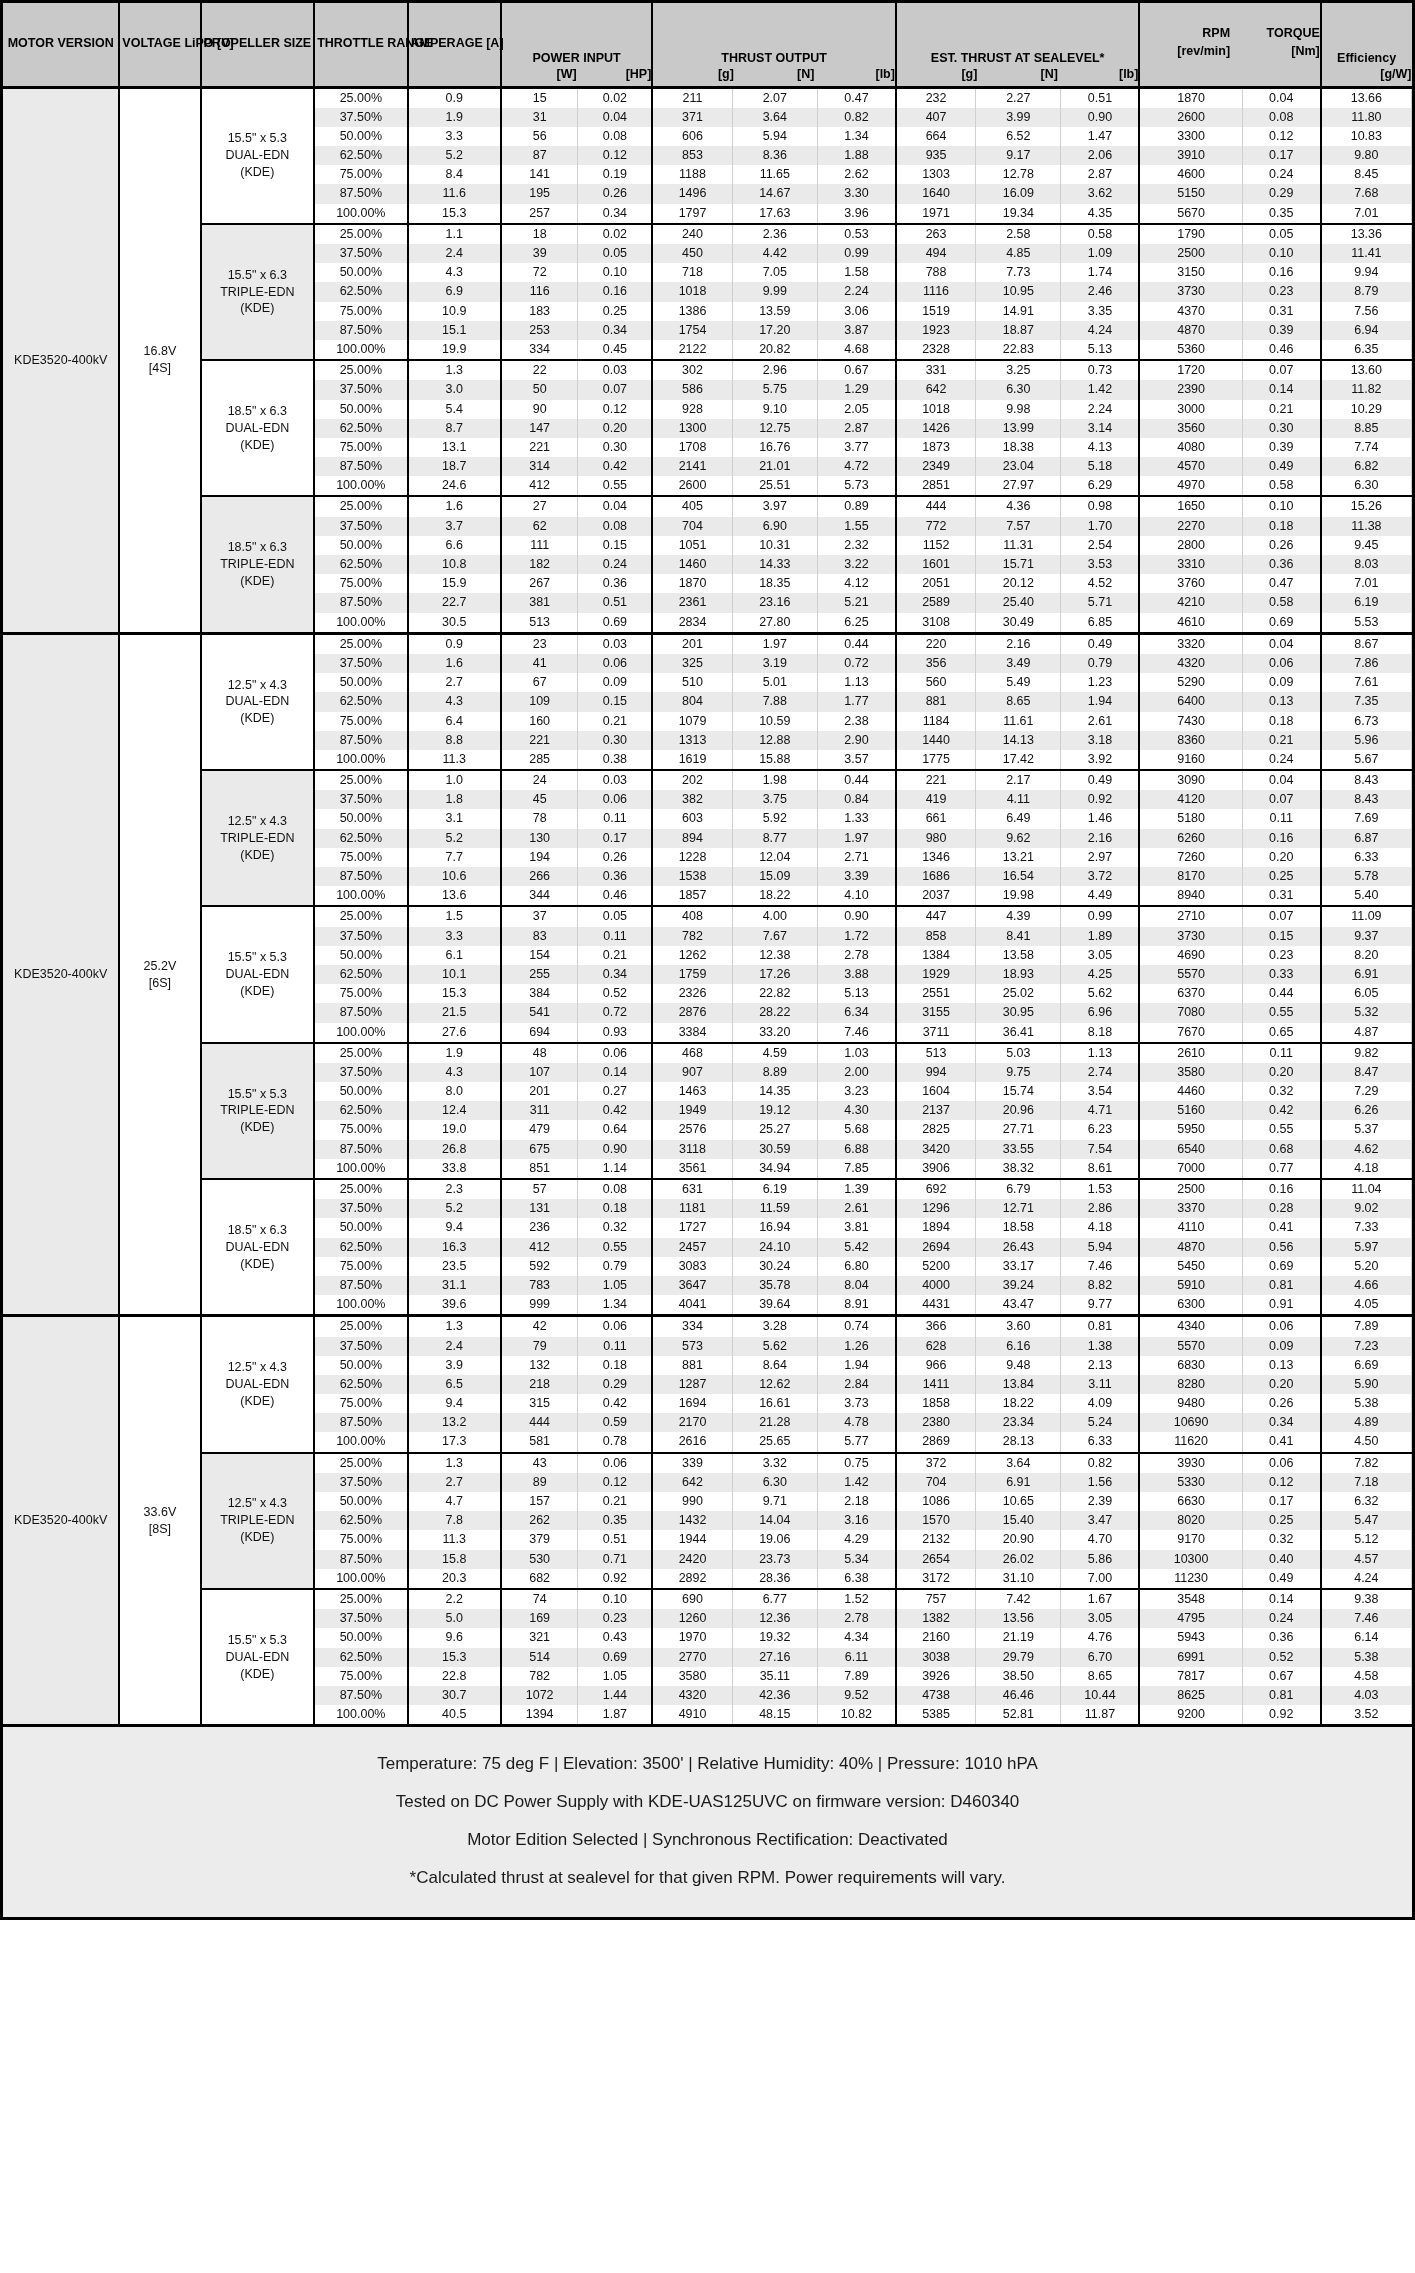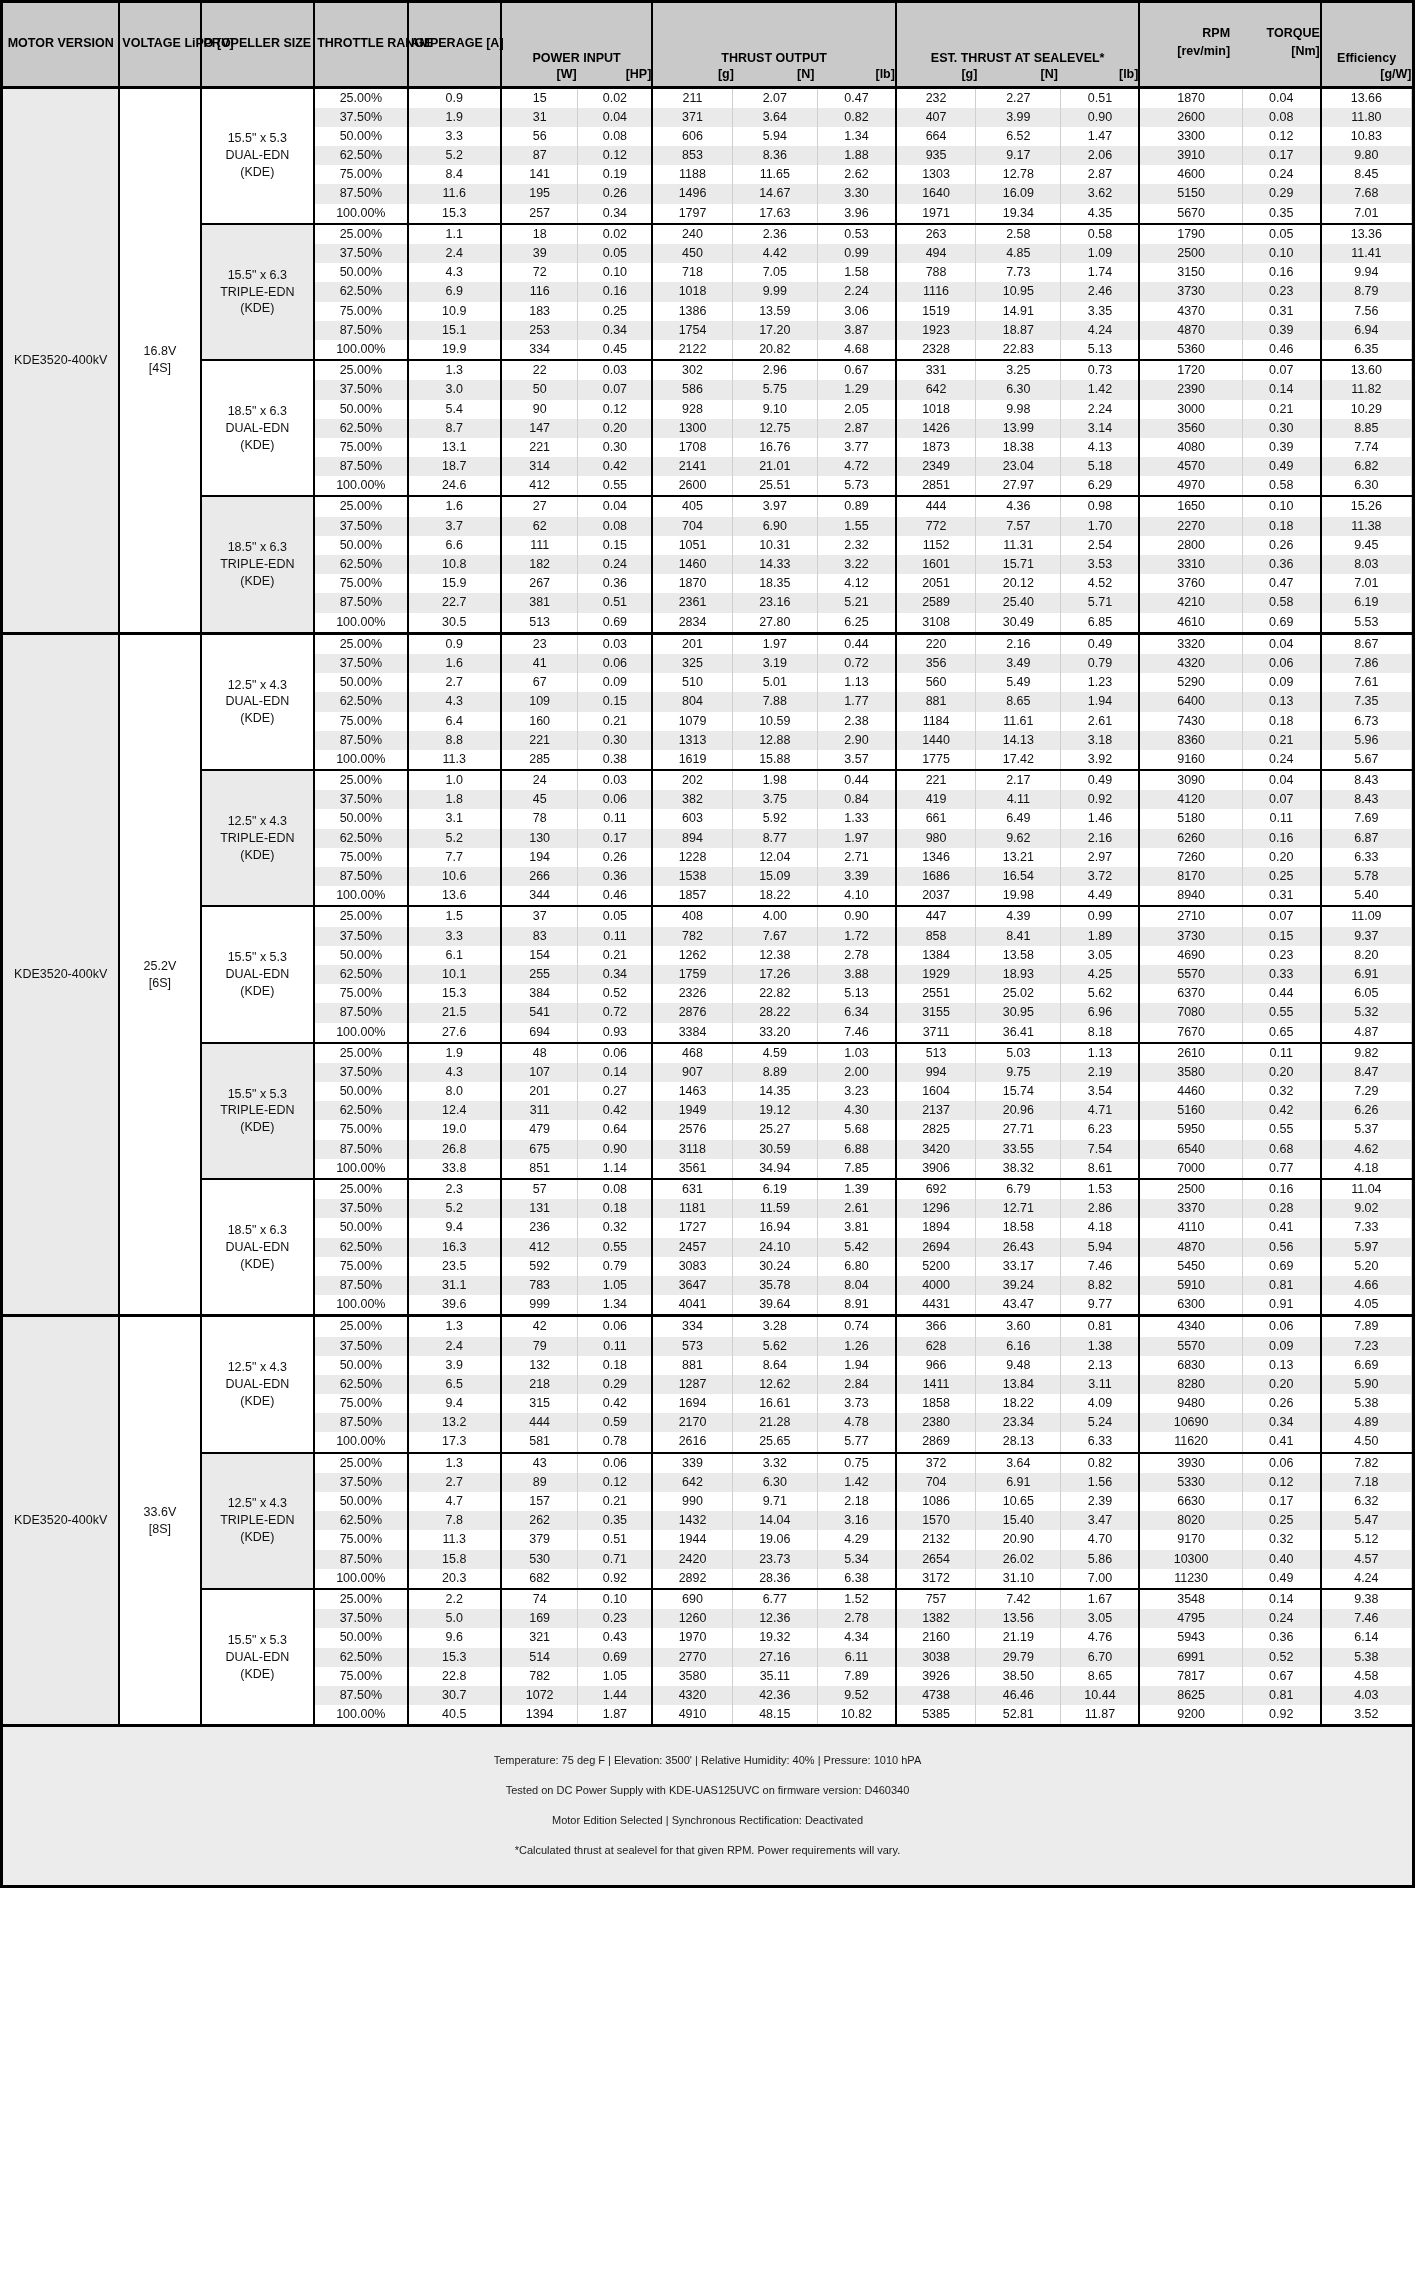--- a/index.html
+++ b/index.html
@@ -112,21 +112,21 @@
 
   .footer {
     border-top: 3px solid #000;
     background: #ececec;
     text-align: center;
     padding: 18px 0 20px 0;
   }
   .footer p {
     margin: 0;
     padding: 9px 0;
-    font-size: 11px;
+    font-size: 17px;
     color: #1a1a1a;
   }
 </style>
 </head>
 <body>
 
 <div id="sheet">
   <table class="perf">
     <colgroup>
       <col class="c-motor">
@@ -960,21 +960,21 @@
         <tr class="alt">
           <td class="num sep-r">37.50%</td>
           <td class="num sep-r">4.3</td>
           <td class="num">107</td>
           <td class="num sep-r">0.14</td>
           <td class="num">907</td>
           <td class="num">8.89</td>
           <td class="num sep-r">2.00</td>
           <td class="num">994</td>
           <td class="num">9.75</td>
-          <td class="num sep-r">2.19</td>
+          <td class="num sep-r">2.74</td>
           <td class="num">3580</td>
           <td class="num sep-r">0.20</td>
           <td class="num">8.47</td>
         </tr>
         <tr>
           <td class="num sep-r">50.00%</td>
           <td class="num sep-r">8.0</td>
           <td class="num">201</td>
           <td class="num sep-r">0.27</td>
           <td class="num">1463</td>

